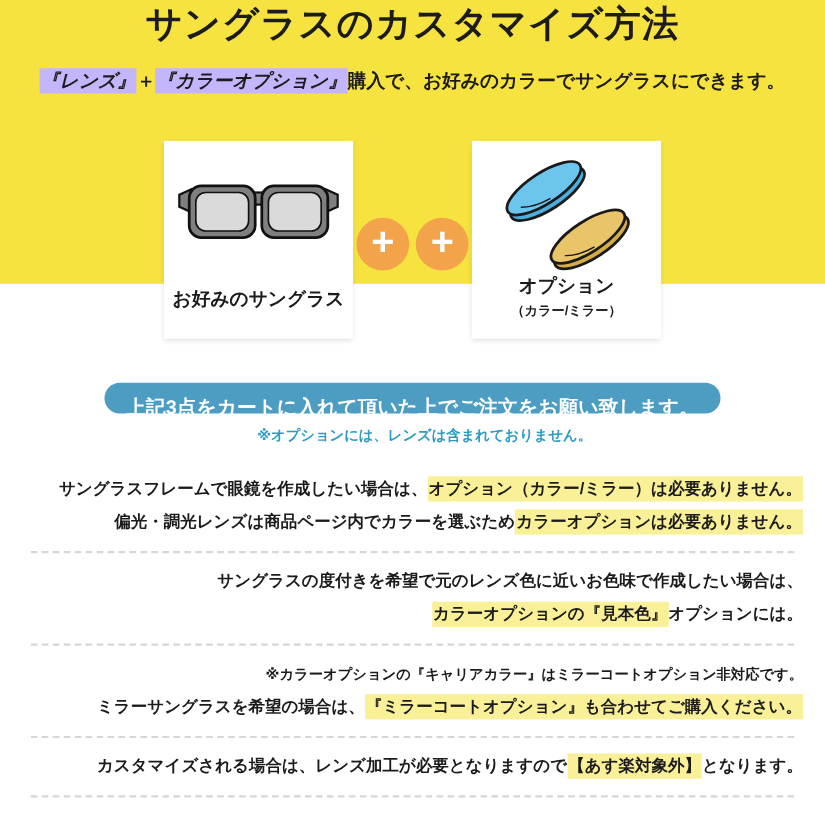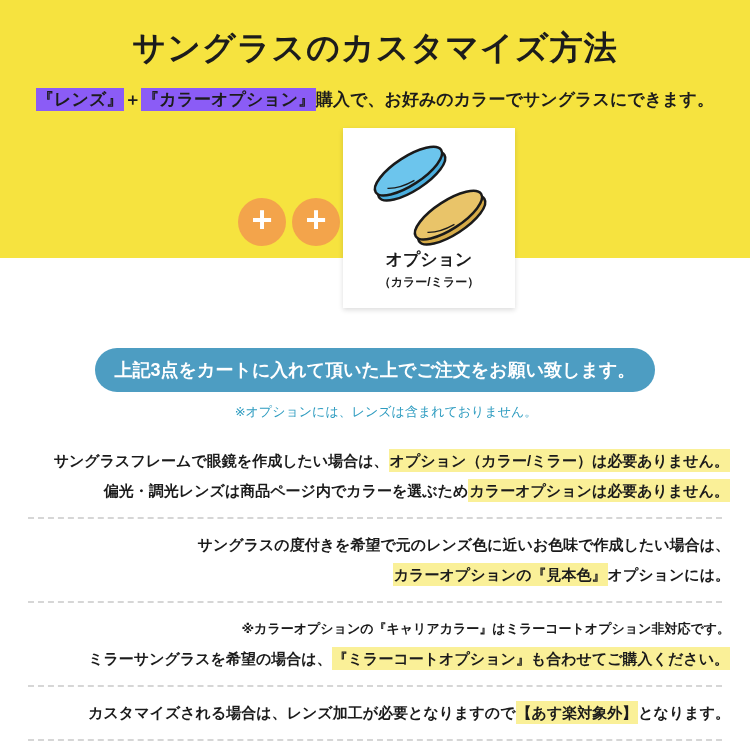--- a/index.html
+++ b/index.html
@@ -19,33 +19,32 @@
     color:var(--text_dark);
     overflow:hidden;
     position:relative;
   }
   .hero{
     height:258px;
     background:var(--yellow_bg);
     text-align:center;
   }
   .title{
-    padding-top:26px;
     font-size:33px;
     font-weight:bold;
     letter-spacing:1px;
     color:#1c1c1c;
   }
   .subtitle{
     margin-top:17px;
     font-size:17px;
     font-weight:bold;
     color:#1c1c1c;
   }
-  .hl-white{background:#8b5cf6;padding:2px 1px;}
+  .hl-white{background:#c4b5fd;padding:2px 1px;font-style:italic;}
   .steps{
     position:absolute;
     top:128px;
     left:0;
     width:100%;
     display:flex;
     justify-content:center;
     align-items:flex-start;
     z-index:2;
   }
@@ -82,34 +81,34 @@
     color:#ffffff;
     font-size:36px;
     font-weight:bold;
     line-height:44px;
     text-align:center;
     flex:0 0 48px;
   }
   .content{text-align:center;}
   .pill{
     width:560px;
-    height:44px;
+    height:28px;
     margin:90px auto 0;
     background:var(--blue_banner);
     border-radius:24px;
     color:#ffffff;
     font-size:18px;
     font-weight:bold;
     line-height:44px;
     text-align:center;
   }
   .pill-note{
     margin-top:11px;
     font-size:13px;
-    font-weight:normal;
+    font-weight:bold;
     color:var(--note_blue);
     padding-left:22px;
   }
   .notes{margin-top:14px;text-align:right;}
   .note{
     padding:11px 20px;
     font-size:15px;
     font-weight:bold;
     line-height:30px;
   }
@@ -126,20 +125,34 @@
 </head>
 <body>
 
 <div class="hero">
   <div class="title">サングラスのカスタマイズ方法</div>
   <div class="subtitle"><span class="hl-white">『レンズ』</span><span>＋</span><span class="hl-white">『カラーオプション』</span><span>購入で、お好みのカラーでサングラスにできます。</span></div>
 </div>
 
 <div class="steps">
 
+  <div class="card">
+    <div class="card-img">
+      <svg width="150" height="72" viewBox="0 0 150 72" aria-hidden="true">
+        <path d="M14,16 L3,21 L3,32 L14,37 Z" fill="#7f7f7f" stroke="#111" stroke-width="2"></path>
+        <path d="M136,16 L147,21 L147,32 L136,37 Z" fill="#7f7f7f" stroke="#111" stroke-width="2"></path>
+        <rect x="64" y="19" width="22" height="11" fill="#7f7f7f" stroke="#111" stroke-width="2"></rect>
+        <rect x="12" y="13" width="60" height="47" rx="11" fill="#7f7f7f" stroke="#111" stroke-width="2.5"></rect>
+        <rect x="78" y="13" width="60" height="47" rx="11" fill="#7f7f7f" stroke="#111" stroke-width="2.5"></rect>
+        <rect x="18" y="19" width="48" height="35" rx="9" fill="#dadada" stroke="#111" stroke-width="1.5"></rect>
+        <rect x="84" y="19" width="48" height="35" rx="9" fill="#dadada" stroke="#111" stroke-width="1.5"></rect>
+      </svg>
+    </div>
+    <div class="card-label single">お好みのサングラス</div>
+  </div>
 
   <div class="plus-badge">+</div>
 
 
   <div class="plus-badge">+</div>
 
   <div class="card">
     <div class="card-img">
       <svg width="130" height="112" viewBox="0 0 130 112" aria-hidden="true">
         <g transform="rotate(-33 45 36)">

